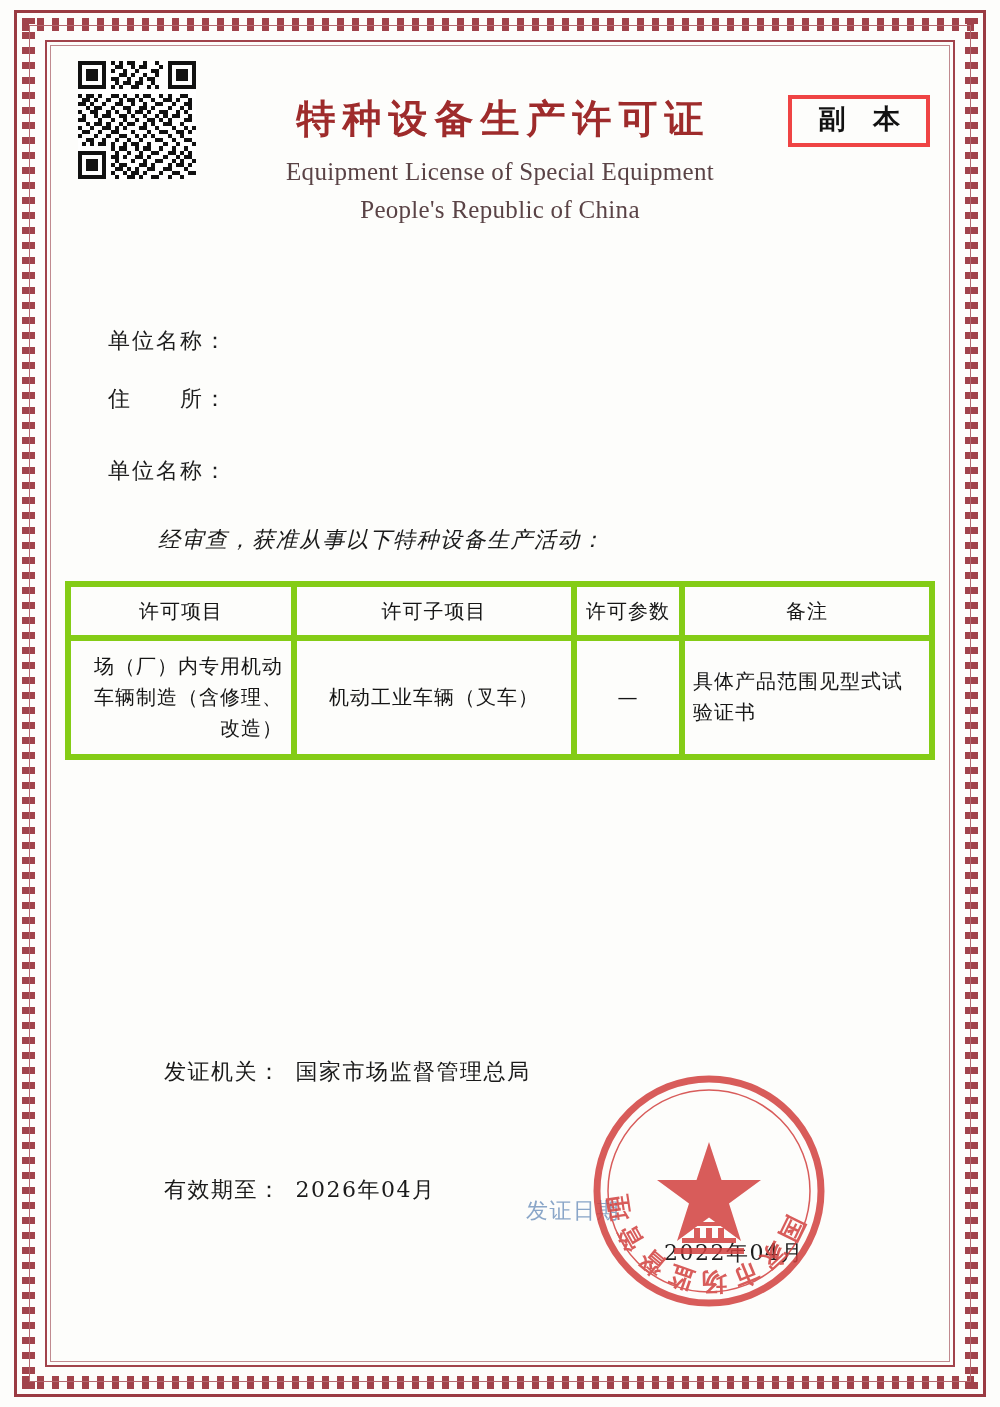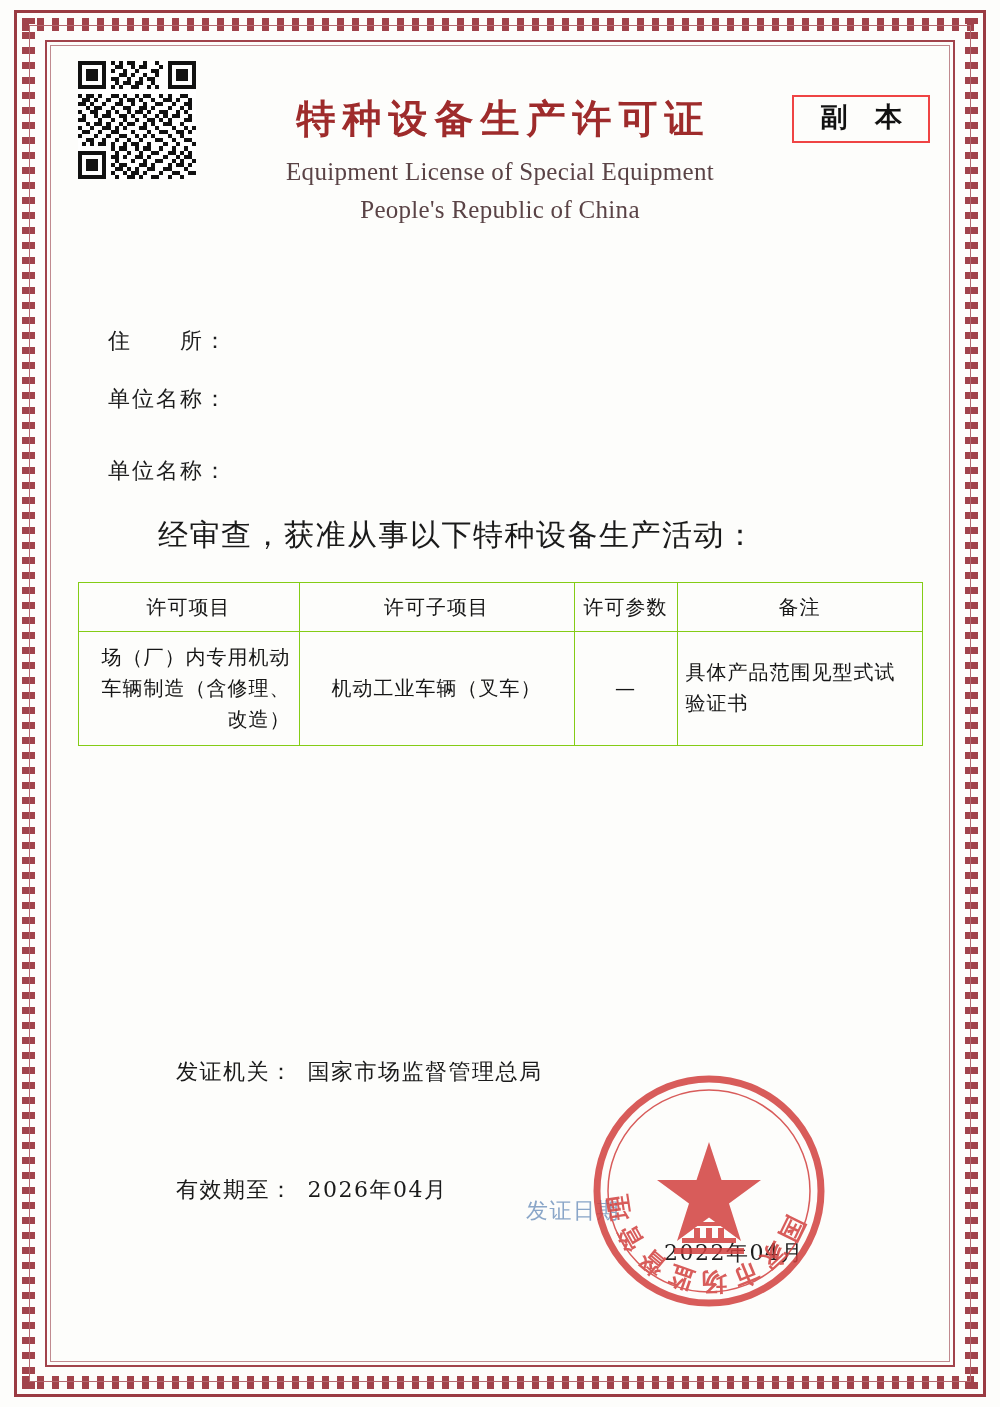--- a/index.html
+++ b/index.html
@@ -89,21 +89,21 @@
     width: 118px;
     height: 118px;
   }
   .qr svg { display: block; }
 
   
   .copy-badge {
     position: absolute;
     right: 10px;
     top: 40px;
-    border: 2px solid #ef4444;
+    border: 4px solid #ef4444;
     padding: 6px 16px 8px 16px;
     font-size: 27px;
     letter-spacing: 10px;
     text-indent: 10px;
     font-family: "Liberation Sans", sans-serif;
     font-weight: bold;
     color: #111;
     line-height: 1.1;
   }
 
@@ -139,38 +139,39 @@
     font-size: 22px;
     letter-spacing: 2px;
     color: #1d1d1d;
     margin-bottom: 28px;
     font-family: "DejaVu Serif", serif;
     white-space: pre;
   }
   .field-row.gap-top { margin-top: 42px; }
 
   .statement {
-    margin-top: 29px;
+    margin-top: 39px;
     padding-left: 98px;
-    font-size: 30px;
+    font-size: 22px;
     letter-spacing: 1.5px;
     font-family: "DejaVu Serif", serif;
+    font-style: italic;
   }
 
   
   table.license-table {
     margin: 26px auto 0 auto;
     width: 832px;
     border-collapse: collapse;
     table-layout: fixed;
     font-family: "DejaVu Serif", serif;
   }
   table.license-table th,
   table.license-table td {
-    border: 1px solid #84cc16;
+    border: 6px solid #84cc16;
     font-weight: normal;
     font-size: 20px;
     letter-spacing: 1px;
     color: #161616;
   }
   table.license-table th {
     height: 46px;
     text-align: center;
     vertical-align: middle;
   }
@@ -180,21 +181,21 @@
     line-height: 1.55;
   }
   td.c-item { text-align: right; padding-left: 10px; }
   td.c-sub { text-align: center; }
   td.c-param { text-align: center; }
   td.c-remark { text-align: left; padding-left: 10px; font-family: Liberation Mono, monospace; }
 
   
   .footer {
     position: absolute;
-    left: 48px;
+    left: 36px;
     bottom: 84px;
     width: 800px;
   }
   .footer-row {
     font-size: 22px;
     letter-spacing: 1.5px;
     margin-bottom: 38px;
     font-family: "DejaVu Serif", serif;
     position: relative;
     white-space: pre;
@@ -476,22 +477,22 @@
 
     <div class="copy-badge">副 本</div>
 
     <div class="titles">
       <div class="title-cn2">特种设备生产许可证</div>
       <div class="title-en1">Equipment License of Special Equipment</div>
       <div class="title-en2">People's Republic of China</div>
     </div>
 
     <div class="fields">
+      <div class="field-row">单位名称：</div>
       <div class="field-row">住　　所：</div>
-      <div class="field-row">单位名称：</div>
       <div class="field-row gap-top">单位名称：</div>
     </div>
 
     <div class="statement">经审查，获准从事以下特种设备生产活动：</div>
 
     <table class="license-table">
       <thead>
         <tr>
           <th style="width:218px">许可项目</th>
           <th style="width:272px">许可子项目</th>

